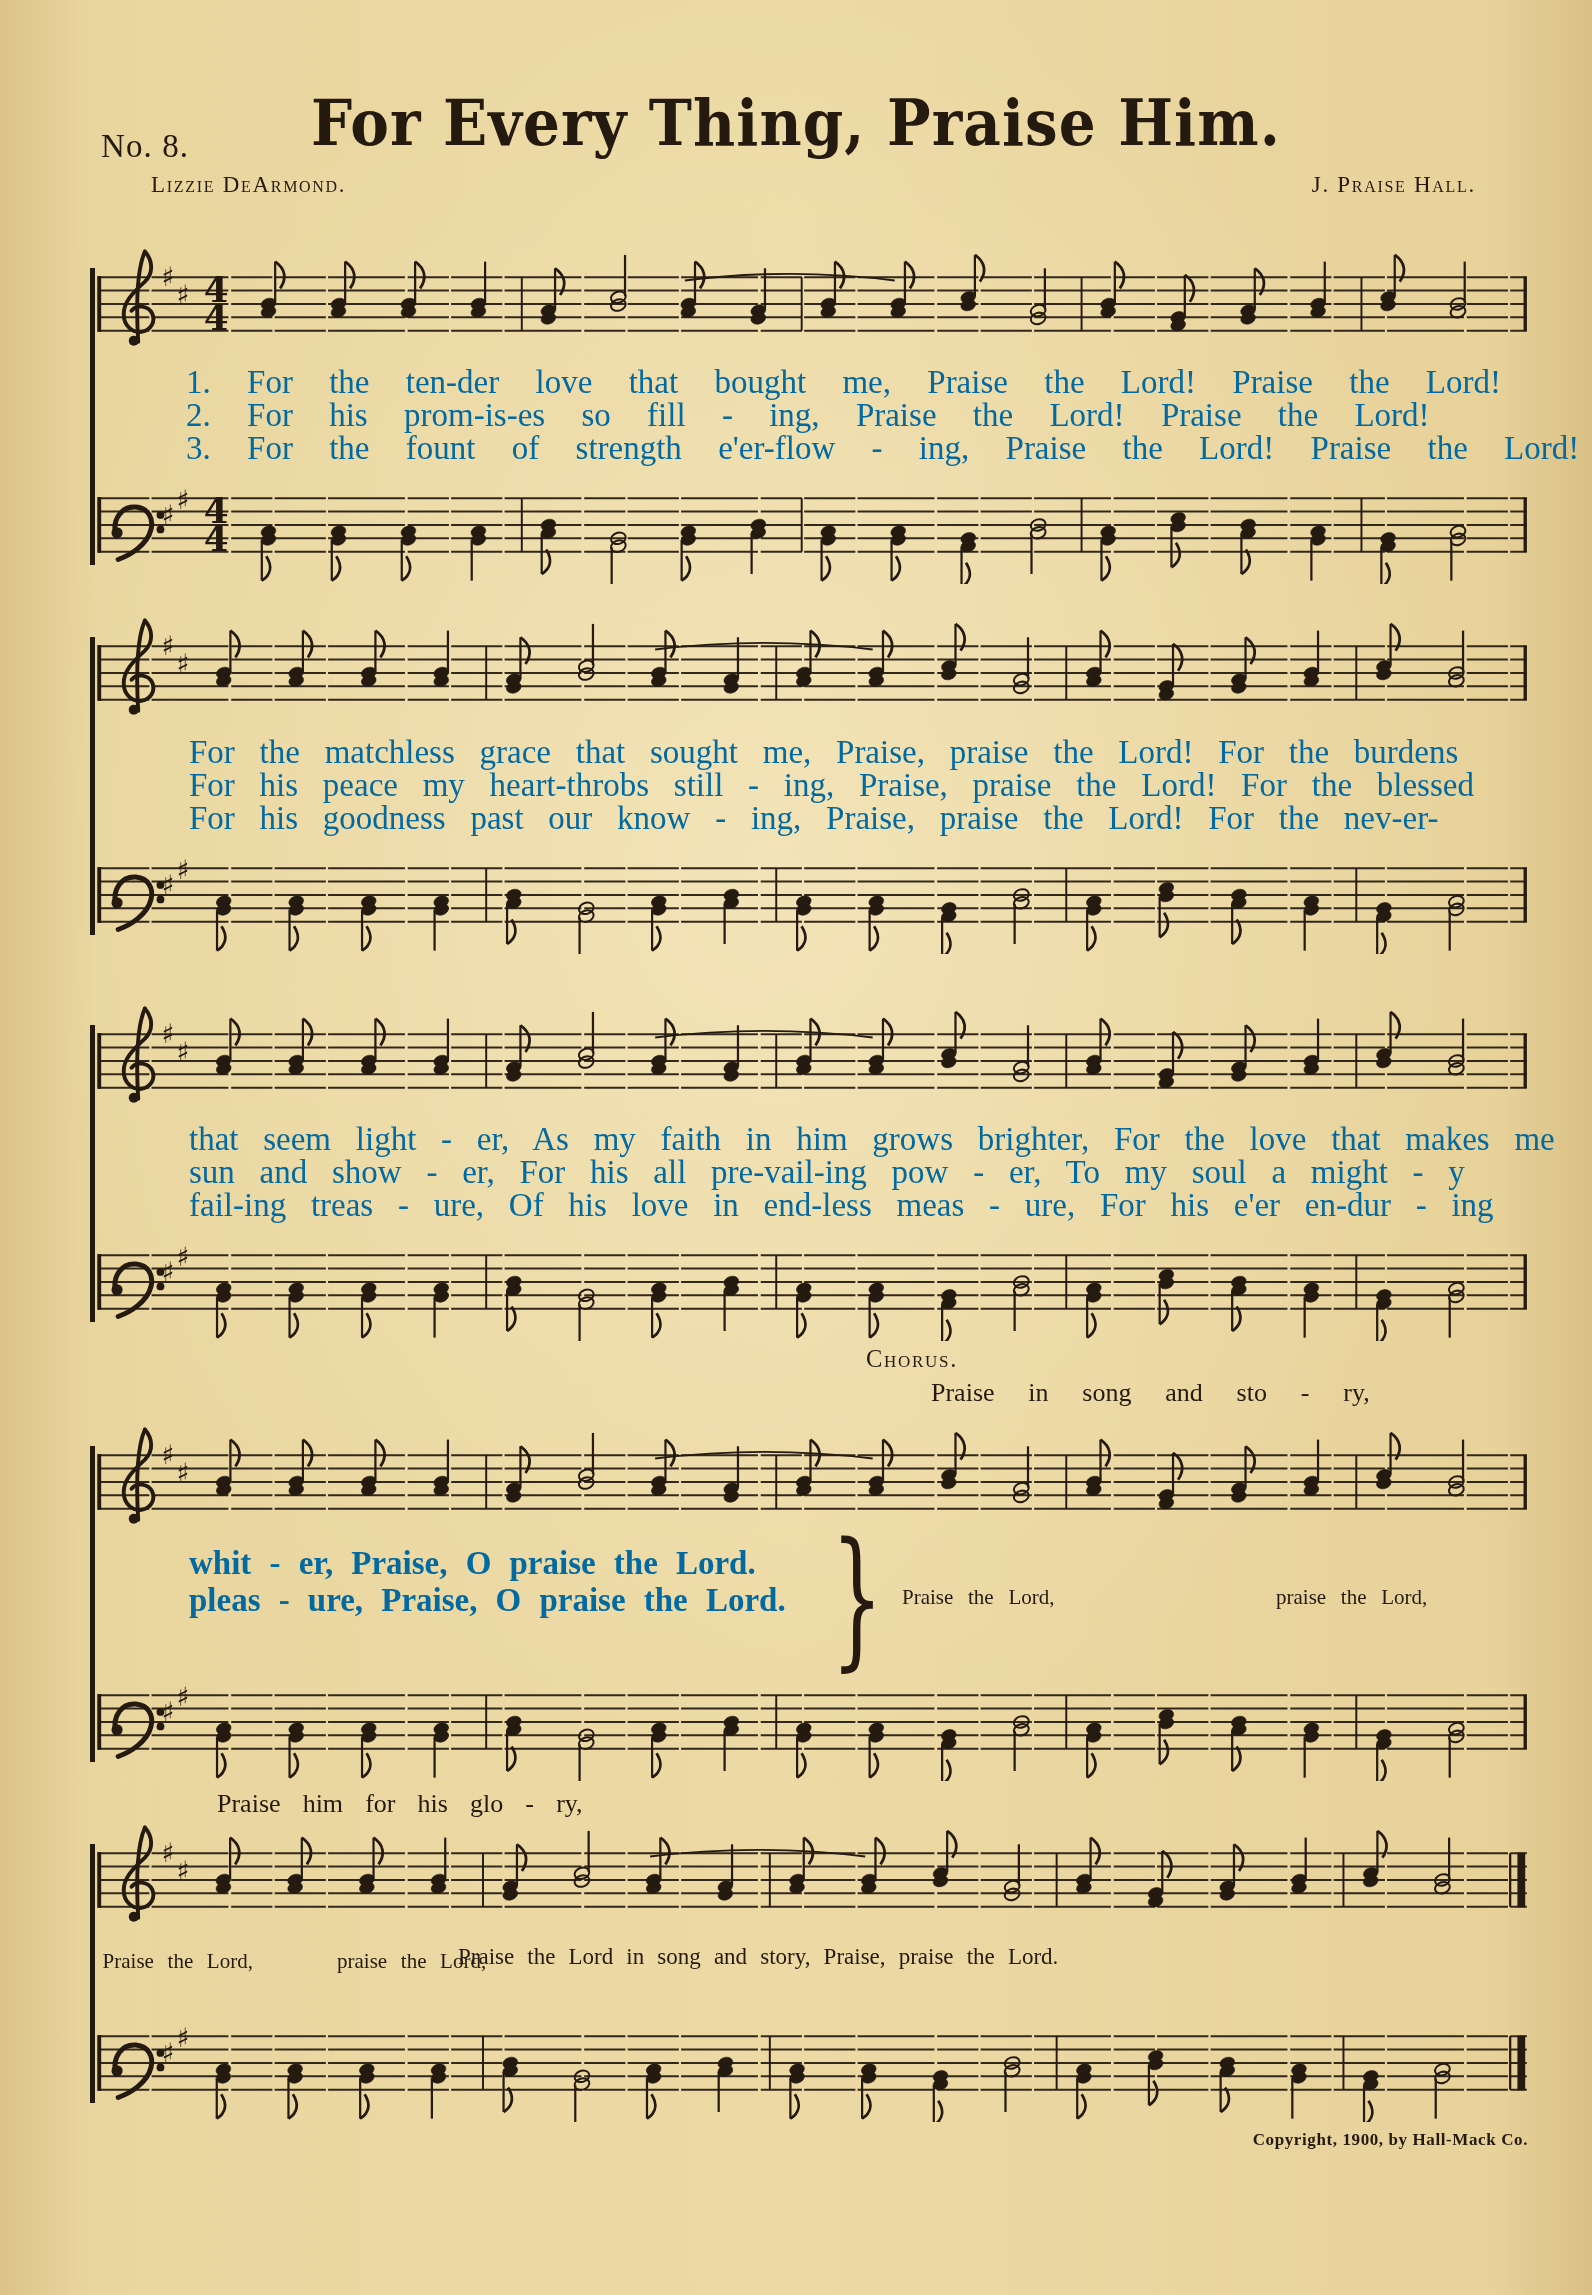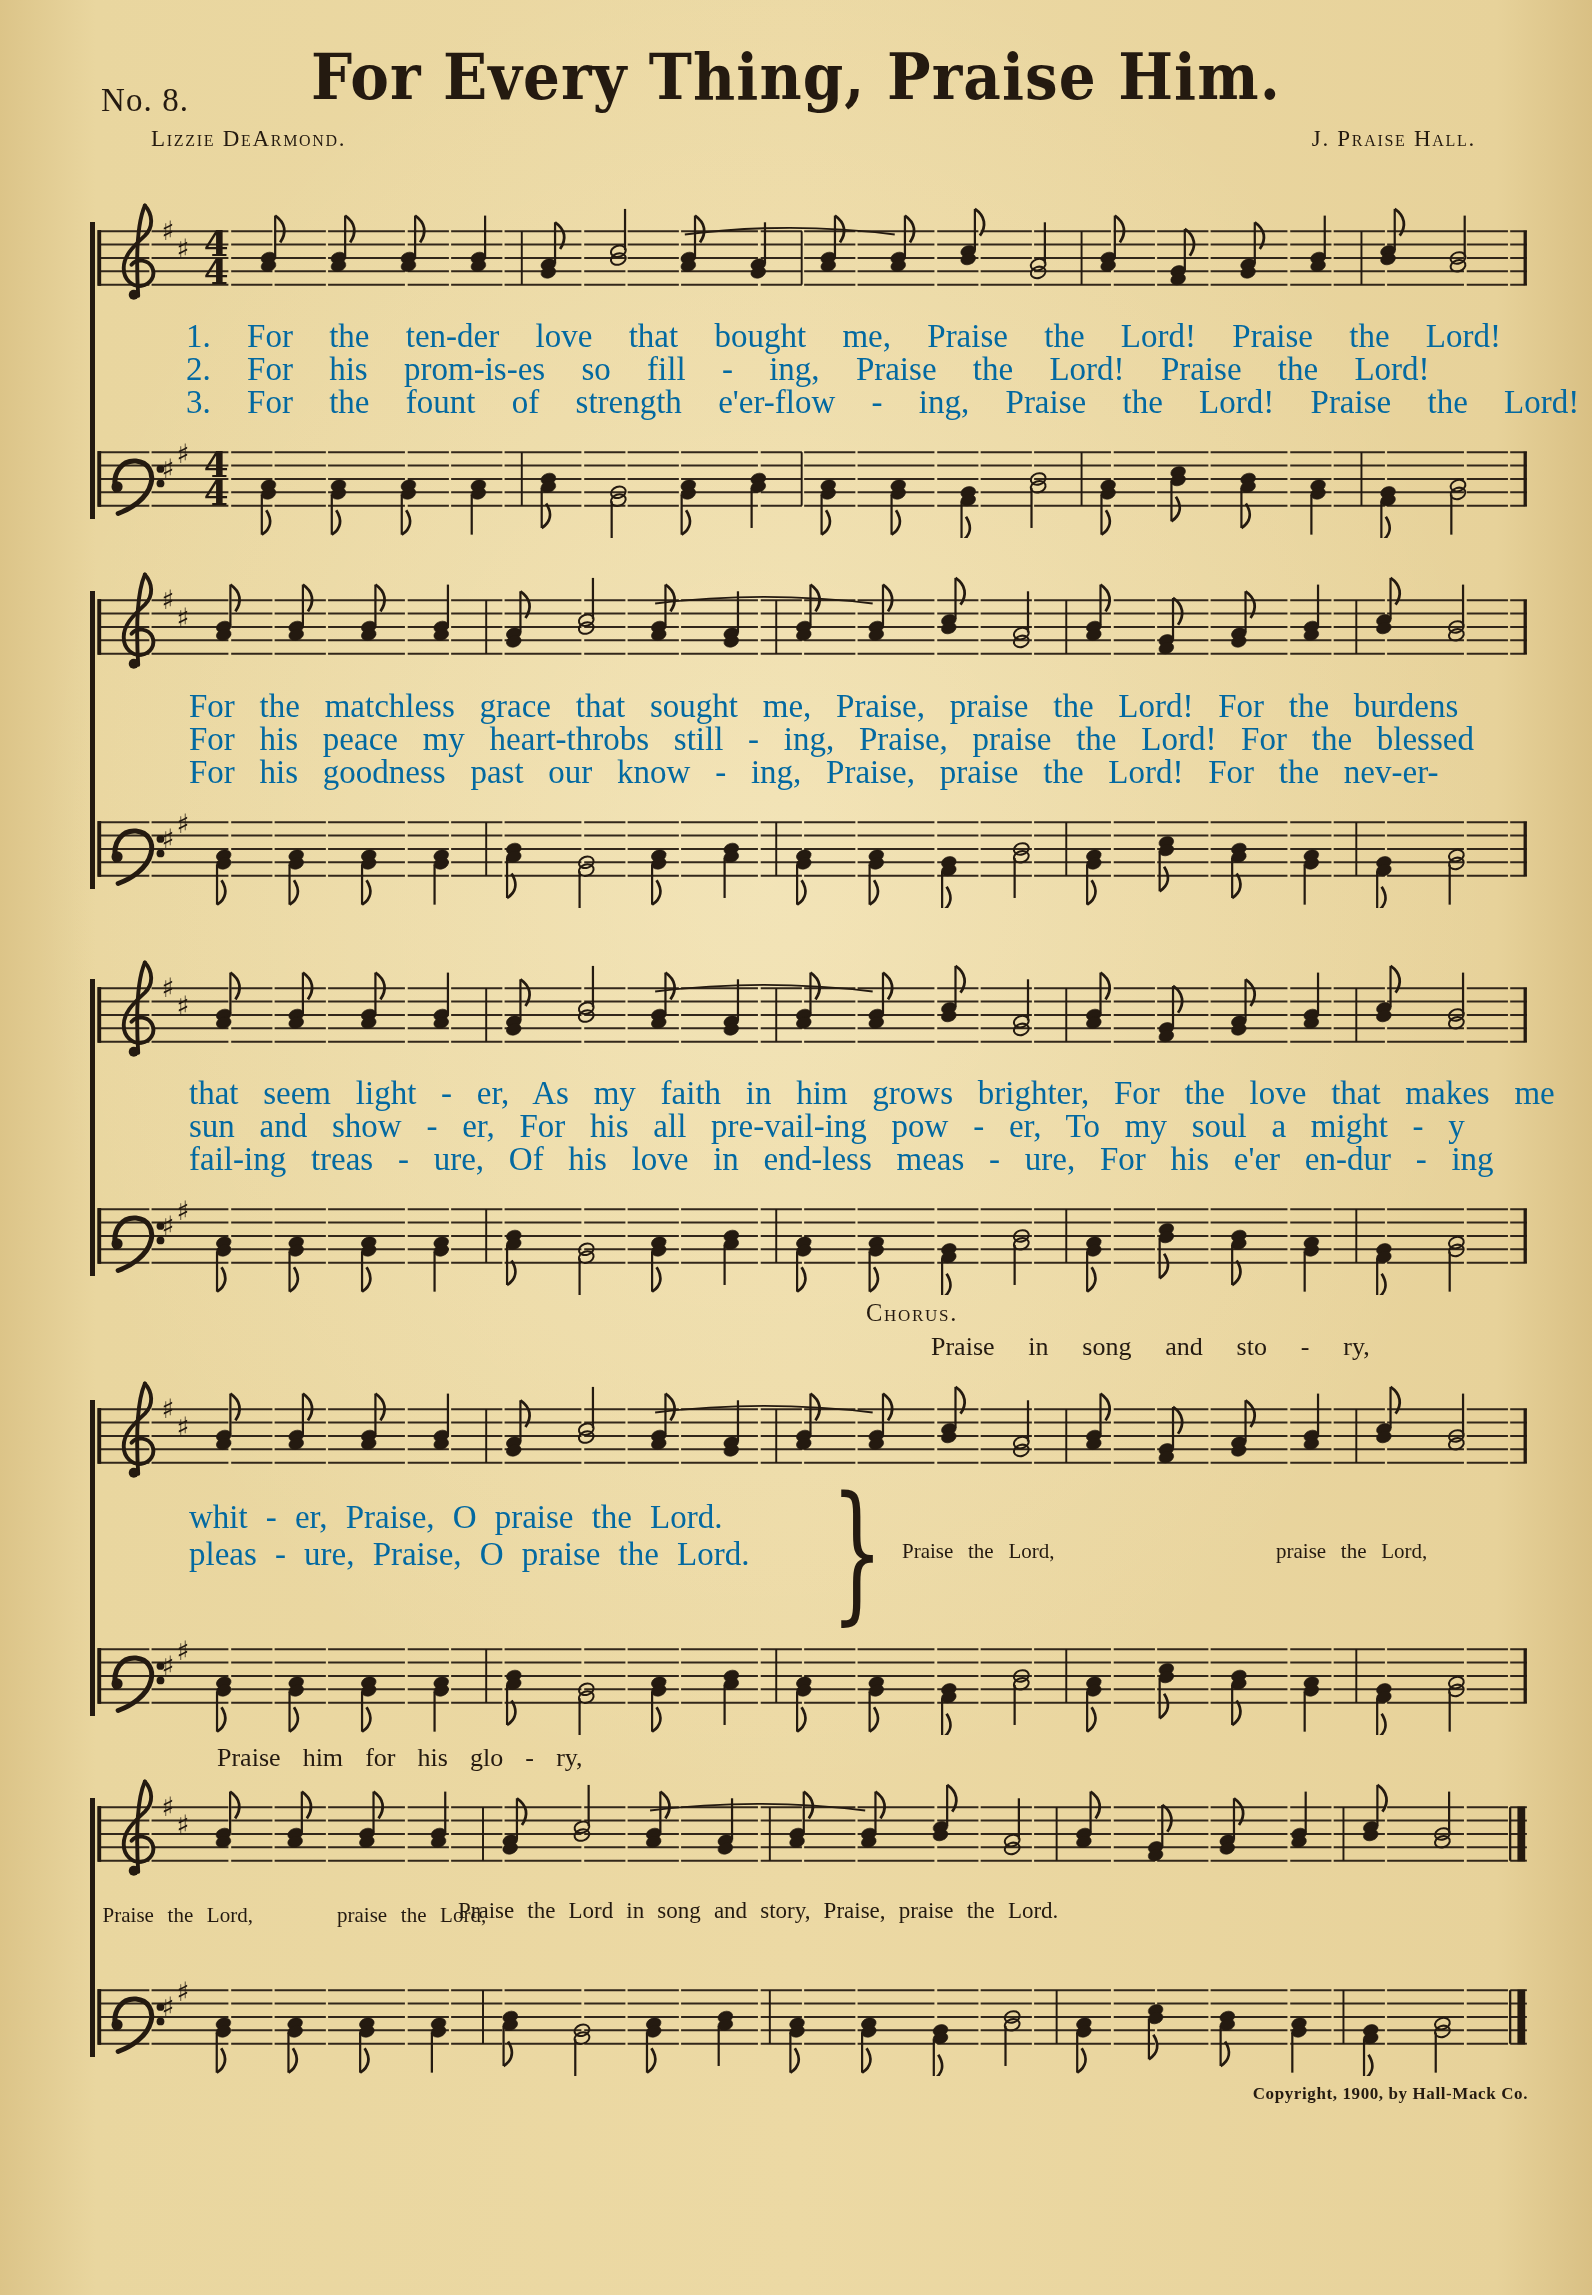--- a/index.html
+++ b/index.html
@@ -6,21 +6,21 @@
   body{
     width:1592px;height:2295px;overflow:hidden;
     background:
       radial-gradient(ellipse 1225px 1559px at 48% 38%, rgba(255,248,220,.35), rgba(0,0,0,0) 60%),
       linear-gradient(90deg, #dcc488 0%, #e9d69f 6%, #ecd9a4 50%, #e7d29a 94%, #d9c084 100%),
       #e8d49c;
     font-family:"Liberation Serif", serif;
     color:#241a10;
     position:relative;
   }
-  .page{position:relative;width:1592px;height:1689px;}
+  .page{position:relative;width:1592px;height:1689px;margin-top:46px;}
   
   .header{position:relative;height:157px;padding-top:43px;}
   .no{position:absolute;left:101px;top:82px;font-size:33px;letter-spacing:1.1px;}
   .title{
     margin:0;text-align:center;font-family:"DejaVu Serif", serif;
     font-size:58px;font-weight:700;letter-spacing:1.1px;
     transform:scaleY(1.08);
   }
   .attrib{display:flex;justify-content:space-between;align-items:baseline;
     margin:14.5px 116px 0 151px;font-size:23px;font-variant-caps:small-caps;letter-spacing:1.7px;}
@@ -32,21 +32,21 @@
   .verses{position:relative;margin:3.3px 0 2.2px 0;}
   .vl{font-size:33px;line-height:33px;white-space:nowrap;color:#0369a1;}
   .s1 .vl{padding-left:89px;word-spacing:.85em;}
   .s2 .vl,.s3 .vl{padding-left:92px;word-spacing:.5em;font-family:Liberation Serif, serif;}
   .gap1{height:31px;} .gap2{height:49px;}
   
   .chorus-head{position:relative;height:83px;}
   .chorus-label{position:absolute;left:769px;top:3.3px;font-size:24.5px;font-variant-caps:small-caps;letter-spacing:1.7px;}
   .chorus-lead{position:absolute;left:834px;top:37px;font-size:26px;word-spacing:1.05em;white-space:nowrap;}
   .chorus-verses{height:117px;}
-  .chorus-verses .vl{padding-left:92px;word-spacing:.3em;line-height:37px;}
+  .chorus-verses .vl{padding-left:92px;word-spacing:.3em;line-height:37px;font-weight:bold;}
   .brace{position:absolute;left:734px;top:-15.6px;font-size:149px;font-weight:400;
     font-family:"DejaVu Serif", serif;transform:scaleX(.55);transform-origin:left center;line-height:139px;}
   .echo-left{position:absolute;left:805px;top:40px;font-size:21px;word-spacing:.45em;white-space:nowrap;}
   .echo-right{position:absolute;left:1179px;top:40px;font-size:21px;word-spacing:.45em;white-space:nowrap;}
   
   .lead5{margin:7.8px 0 3.3px 120px;font-size:26px;word-spacing:.6em;white-space:nowrap;}
   .final-line{position:relative;height:66px;}
   .fl-small{position:absolute;font-size:21px;word-spacing:.4em;white-space:nowrap;top:10px;}
   .fl-a{left:5.6px;} .fl-b{left:240px;}
   .fl-big{position:absolute;left:361px;top:4.5px;font-size:23px;word-spacing:.32em;white-space:nowrap;text-align:center;}

